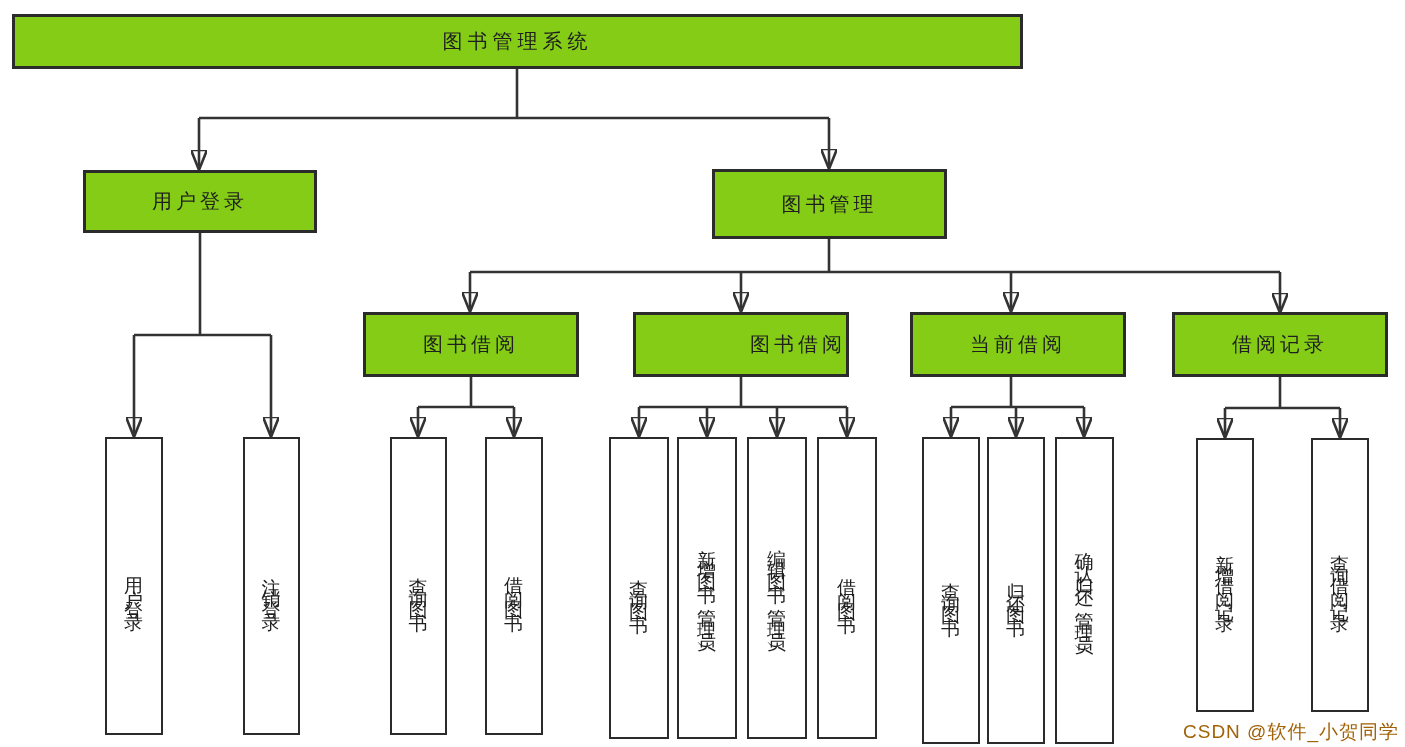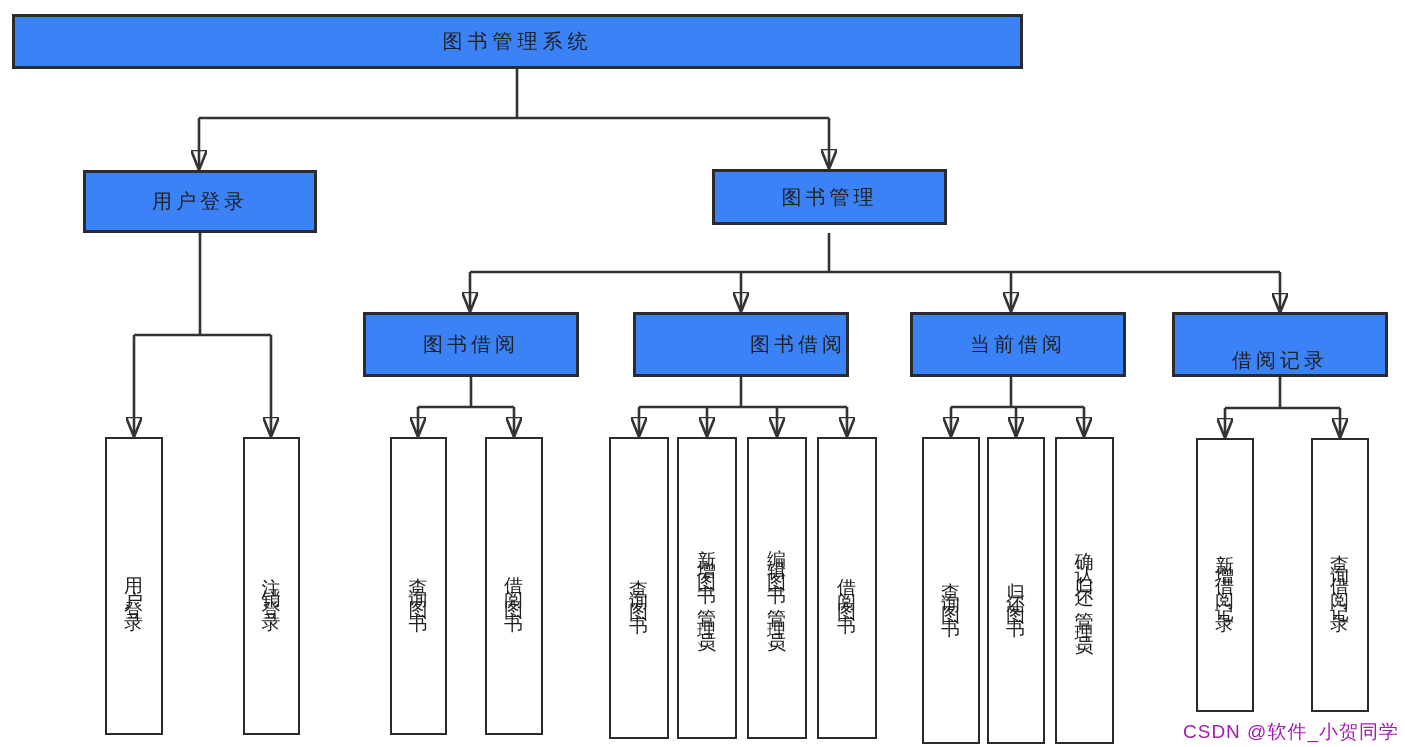--- a/index.html
+++ b/index.html
@@ -25,21 +25,21 @@
     pointer-events: none;
   }
   .connectors path, .connectors line, .connectors polyline {
     stroke: #333333;
     stroke-width: 2.6;
     fill: none;
   }
   .node {
     position: absolute;
     box-sizing: border-box;
-    background: #3b82f6;
+    background: #84cc16;
     border: 3px solid #2b2b2b;
     display: flex;
     align-items: center;
     justify-content: center;
     text-align: center;
   }
   .node .lbl {
     font-size: 20px;
     letter-spacing: 4px;
     color: #1f1f1f;
@@ -62,21 +62,21 @@
     line-height: 1;
     letter-spacing: 12px;
     color: #1f1f1f;
     white-space: nowrap;
   }
   .watermark {
     position: absolute;
     left: 1183px;
     top: 719px;
     font-size: 19px;
-    color: #a21caf;
+    color: #a16207;
     letter-spacing: 1px;
     white-space: nowrap;
     z-index: 5;
   }
 </style>
 </head>
 <body>
 
 <div class="canvas">
 
@@ -128,34 +128,34 @@
     <line x1="1340" y1="408" x2="1340" y2="434" marker-end="url(#arrow)"></line>
   </svg>
 
   <div class="node root" style="left:12px; top:14px; width:1011px; height:55px;">
     <span class="lbl">图书管理系统</span>
   </div>
 
   <div class="node" style="left:83px; top:170px; width:234px; height:63px;">
     <span class="lbl">用户登录</span>
   </div>
-  <div class="node" style="left:712px; top:169px; width:235px; height:56px;">
+  <div class="node" style="left:712px; top:169px; width:235px; height:70px;">
     <span class="lbl">图书管理</span>
   </div>
 
   <div class="node" style="left:363px; top:312px; width:216px; height:65px;">
     <span class="lbl">图书借阅</span>
   </div>
   <div class="node" style="left:633px; top:312px; width:216px; height:65px;justify-content:flex-end;">
     <span class="lbl">图书借阅</span>
   </div>
   <div class="node" style="left:903px; top:312px; width:216px; height:65px;margin-left:7px;">
     <span class="lbl">当前借阅</span>
   </div>
-  <div class="node" style="left:1172px; top:312px; width:216px; height:65px;align-items:flex-end;">
+  <div class="node" style="left:1172px; top:312px; width:216px; height:65px;">
     <span class="lbl">借阅记录</span>
   </div>
 
   <div class="leaf" style="left:105px; top:437px; width:58px; height:298px;">
     <span class="vlbl">用户登录</span>
   </div>
   <div class="leaf" style="left:243px; top:437px; width:57px; height:298px;">
     <span class="vlbl">注销登录</span>
   </div>
 

